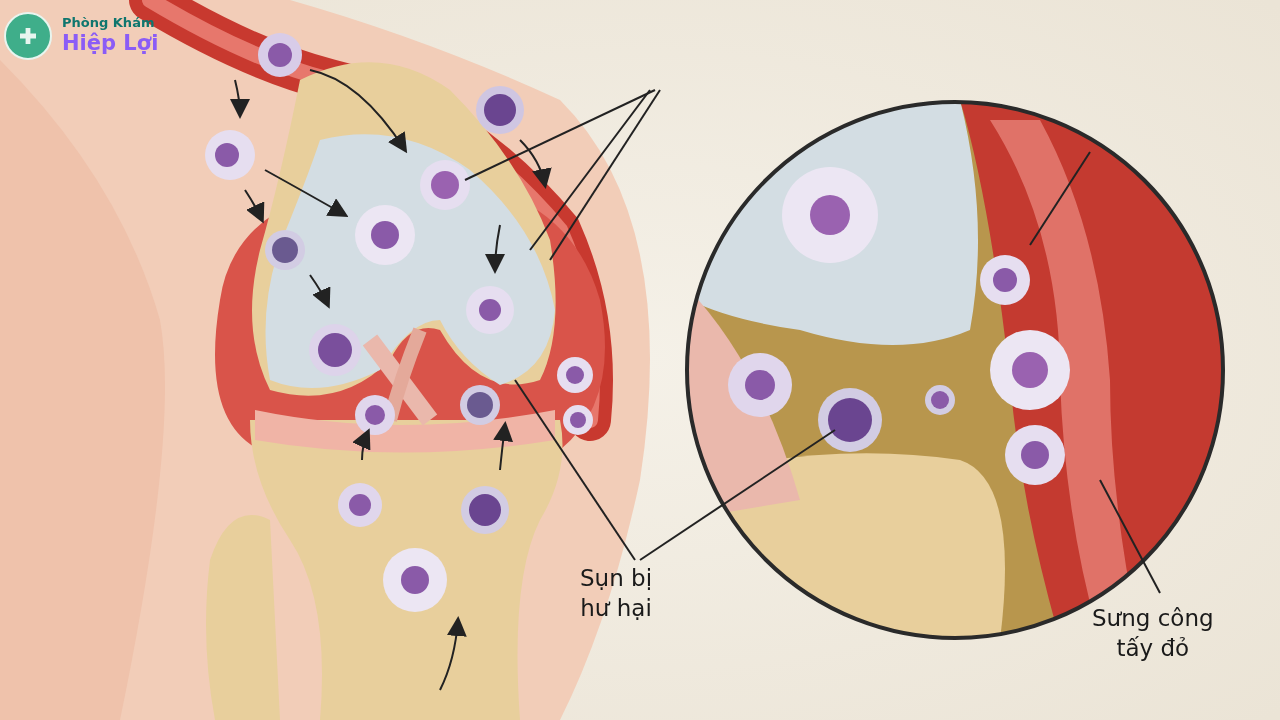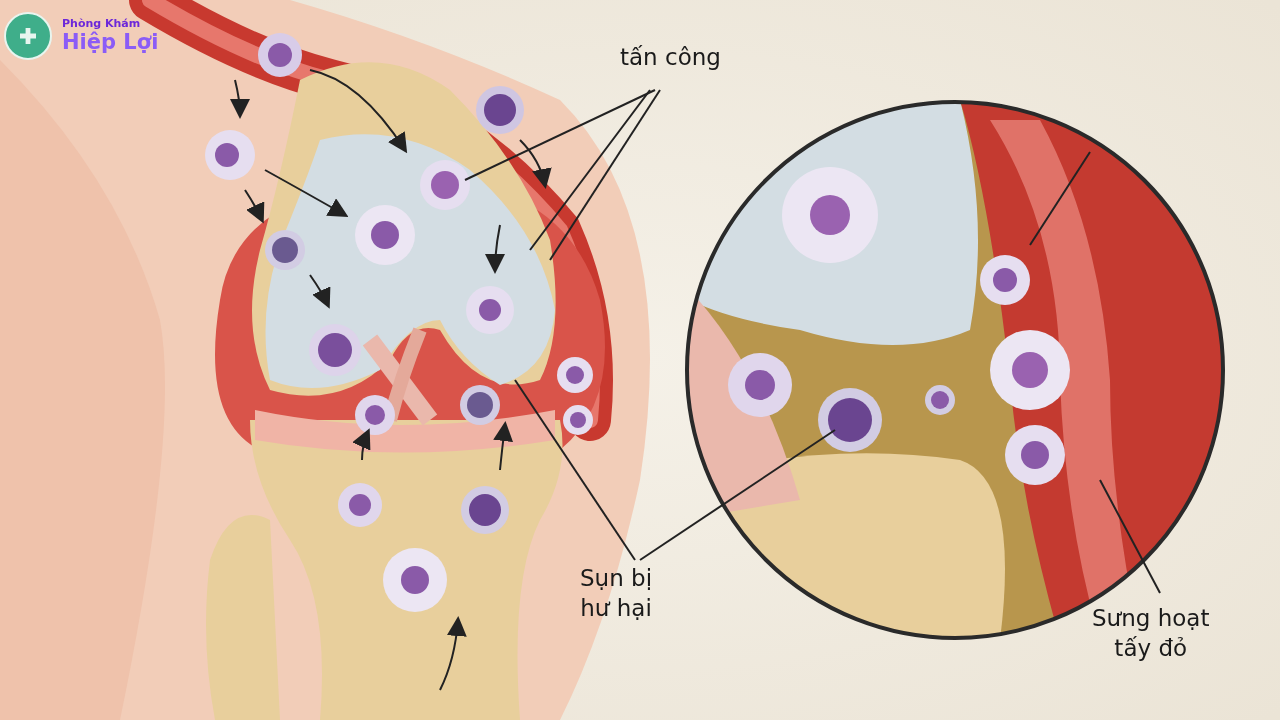--- a/index.html
+++ b/index.html
@@ -3,21 +3,21 @@
 <meta charset="utf-8">
 <style>
   * { margin: 0; padding: 0; box-sizing: border-box; }
   html, body { width: 1280px; height: 720px; overflow: hidden; }
   body { position: relative; background: #f1ece2; font-family: "DejaVu Sans", sans-serif; }
   .canvas { position: absolute; left: 0; top: 0; width: 1280px; height: 720px; }
   .logo { position: absolute; left: 4px; top: 12px; display: flex; align-items: center; gap: 10px; }
   .logo-badge { width: 48px; height: 48px; border-radius: 50%; background: #3fae8a; border: 2px solid #e8f5ef; position: relative; }
   .logo-badge::after { content: ""; position: absolute; left: 14px; top: 14px; width: 16px; height: 16px; background: #e8f5ef; clip-path: polygon(35% 0,65% 0,65% 35%,100% 35%,100% 65%,65% 65%,65% 100%,35% 100%,35% 65%,0 65%,0 35%,35% 35%); }
   .logo-text { line-height: 1.15; }
-  .logo-line1 { color: #6d28d9; font-size: 11px; font-weight: bold; }
+  .logo-line1 { color: #0f766e; font-size: 13px; font-weight: bold; }
   .logo-line2 { color: #8b5cf6; font-size: 21px; font-weight: bold; }
   .label { position: absolute; color: #1a1a1a; font-size: 23px; line-height: 30px; text-align: center; white-space: nowrap; }
 </style>
 </head>
 <body>
 
 <svg class="canvas" viewBox="0 0 1280 720" xmlns="http://www.w3.org/2000/svg">
   <defs>
     <radialGradient id="bgfade" cx="50%" cy="50%" r="70%">
       <stop offset="0" stop-color="#f5f1e8"></stop>
@@ -180,24 +180,23 @@
 
 <div class="logo">
   <div class="logo-badge"></div>
   <div class="logo-text">
     <div class="logo-line1">Phòng Khám</div>
     <div class="logo-line2">Hiệp Lợi</div>
   </div>
 </div>
 
 <div class="label" style="left:620px; top:42px;">
-  <div>tấn công</div>
 </div>
 <div class="label" style="left:1042px; top:82px;">
 </div>
 <div class="label" style="left:580px; top:563px;">
   <div>Sụn bị</div>
   <div>hư hại</div>
 </div>
 <div class="label" style="left:1092px; top:603px;">
-  <div>Sưng hoạt</div>
+  <div>Sưng công</div>
   <div>tấy đỏ</div>
 </div>
 
 </body></html>

